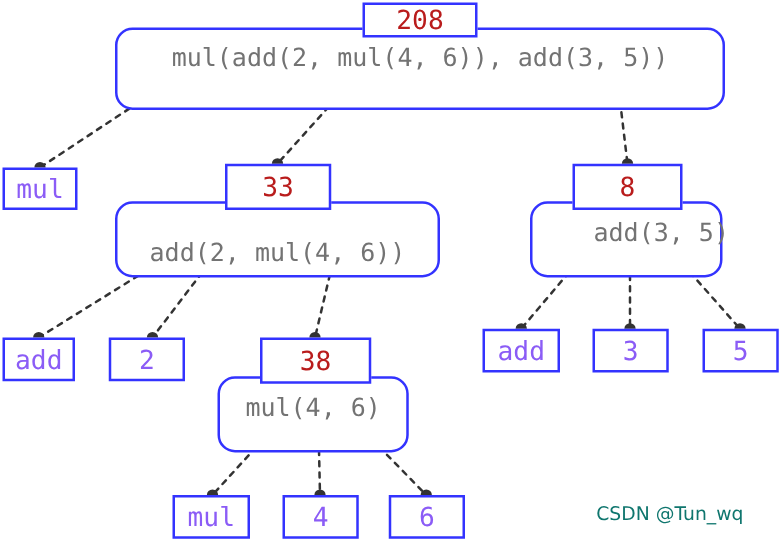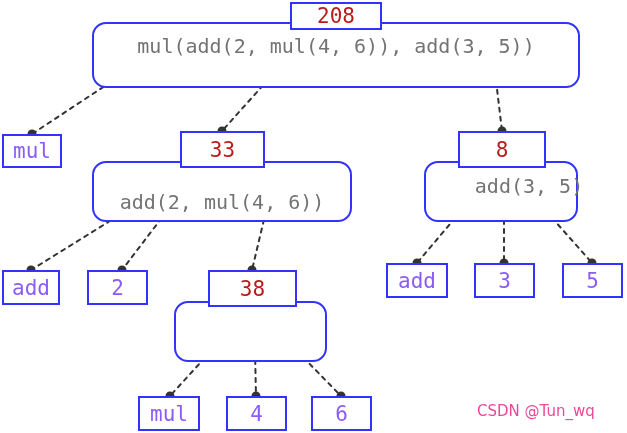--- a/index.html
+++ b/index.html
@@ -46,21 +46,21 @@
     box-sizing:border-box;
     border:2px solid #3333ff;
     background:#ffffff;
     color:#8b5cf6;
     display:flex;align-items:center;justify-content:center;
     font-size:21px;
     z-index:3;
   }
   .watermark{
     position:absolute;
-    color:#ec4899;
+    color:#0f766e;
     font-family:"DejaVu Sans","Liberation Sans",sans-serif;
     font-size:15px;
     white-space:nowrap;
     z-index:6;
   }
 </style>
 </head>
 <body>
 
 <div id="stage">
@@ -186,20 +186,21 @@
   <div class="exprtext" style="top:174px;left:424px;width:154px;margin-left:28px;">add(3, 5)</div>
 
   <div class="leafbox" style="left:2px;top:270px;width:58px;height:35px;">add</div>
   <div class="leafbox" style="left:87px;top:270px;width:61px;height:35px;">2</div>
   <div class="leafbox" style="left:386px;top:263px;width:62px;height:35px;">add</div>
   <div class="leafbox" style="left:474px;top:263px;width:61px;height:35px;">3</div>
   <div class="leafbox" style="left:562px;top:263px;width:61px;height:35px;">5</div>
 
   <div class="exprbox" style="left:174px;top:301px;width:153px;height:61px;"></div>
   <div class="valbox" style="left:208px;top:270px;width:89px;height:37px;">38</div>
+  <div class="exprtext" style="top:314px;left:174px;width:153px;">mul(4, 6)</div>
 
   <div class="leafbox" style="left:138px;top:396px;width:62px;height:35px;">mul</div>
   <div class="leafbox" style="left:226px;top:396px;width:61px;height:35px;">4</div>
   <div class="leafbox" style="left:311px;top:396px;width:61px;height:35px;">6</div>
 
   <div class="watermark" style="left:477px;top:402px;">CSDN @Tun_wq</div>
 
 </div>
 
 </body></html>

